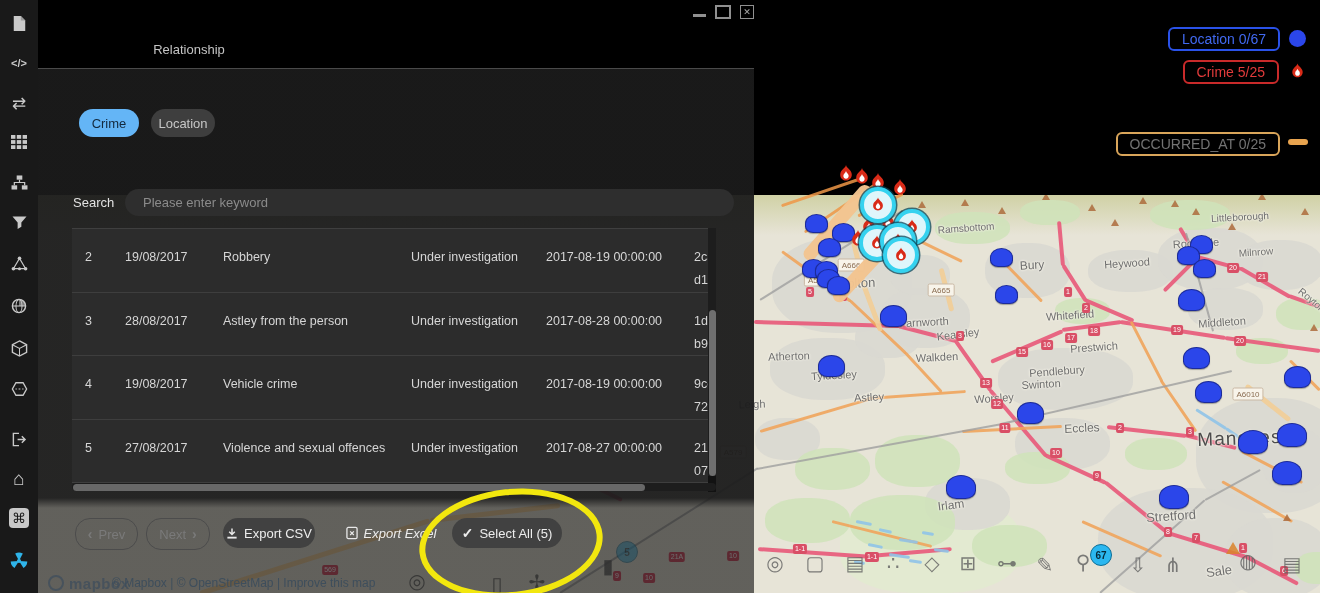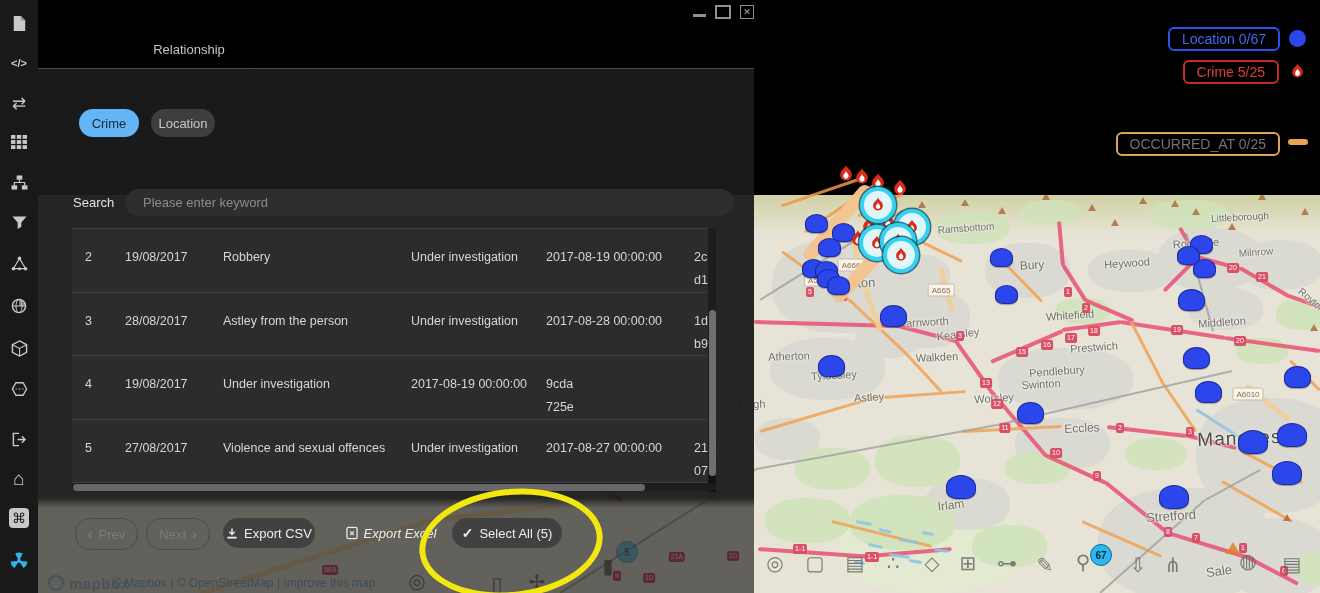--- a/index.html
+++ b/index.html
@@ -410,20 +410,21 @@
         <div>3</div>
         <div>28/08/2017</div>
         <div>Astley from the person</div>
         <div>Under investigation</div>
         <div>2017-08-28 00:00:00</div>
         <div><span>1dd5</span><br><span>b9a1</span></div>
       </div>
       <div class="trow">
         <div>4</div>
         <div>19/08/2017</div>
+        <div>Vehicle crime</div>
         <div>Under investigation</div>
         <div>2017-08-19 00:00:00</div>
         <div><span>9cda</span><br><span>725e</span></div>
       </div>
       <div class="trow">
         <div>5</div>
         <div>27/08/2017</div>
         <div>Violence and sexual offences</div>
         <div>Under investigation</div>
         <div>2017-08-27 00:00:00</div>

